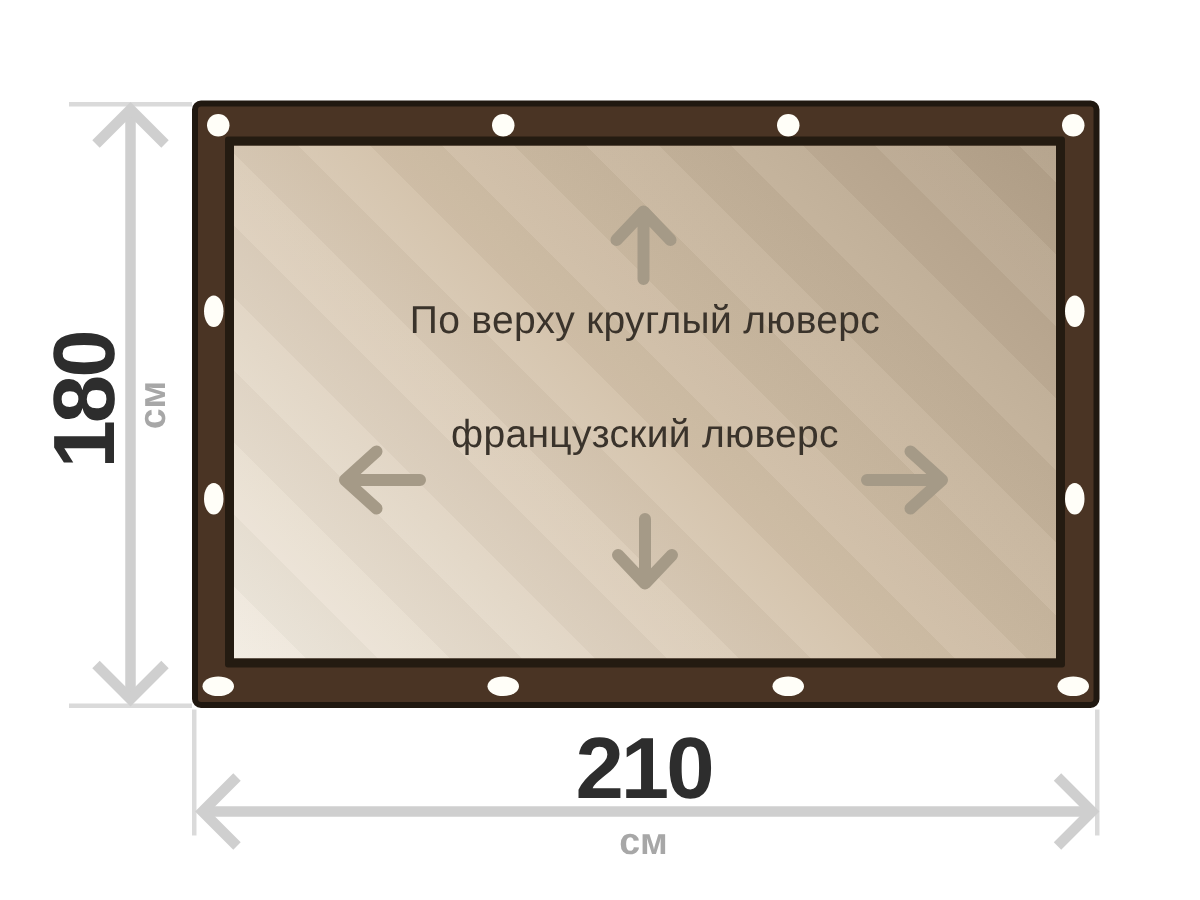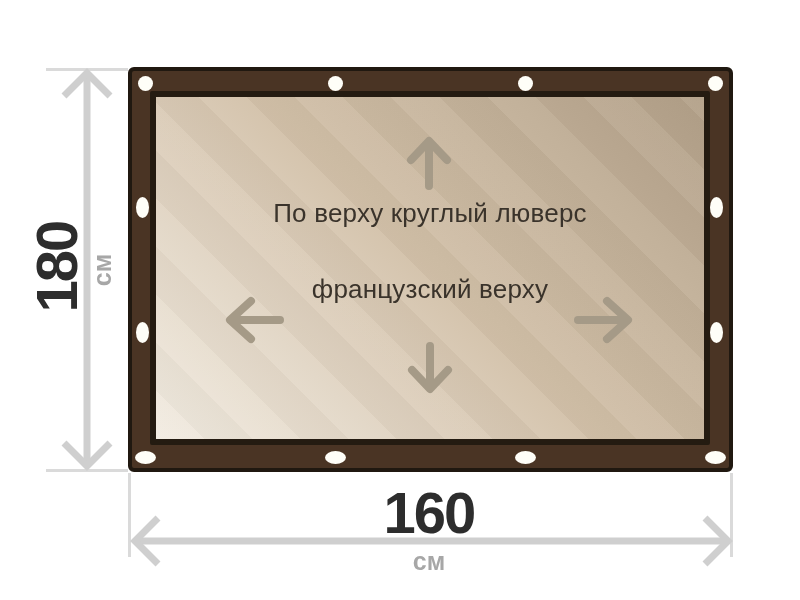--- a/index.html
+++ b/index.html
@@ -124,21 +124,21 @@
       <path class="ext-line" d="M129.5,473 L129.5,557"></path>
       <path class="ext-line" d="M731.5,473 L731.5,557"></path>
       <path class="dim-arrow" d="M137,541 L726,541"></path>
       <path class="dim-arrow" d="M158,518 L135,541 L158,564"></path>
       <path class="dim-arrow" d="M705,518 L728,541 L705,564"></path>
     </g>
   </svg>
 
   <div class="txt note-top">По верху круглый люверс</div>
   <div class="txt note-center">
-    <div>французский верху</div>
+    <div>французский люверс</div>
   </div>
 
   <div class="txt dim-value dim-value-left">180</div>
   <div class="txt dim-unit dim-unit-left">см</div>
-  <div class="txt dim-value dim-value-bottom">160</div>
+  <div class="txt dim-value dim-value-bottom">210</div>
   <div class="txt dim-unit dim-unit-bottom">см</div>
 
 </div>
 
 </body></html>

